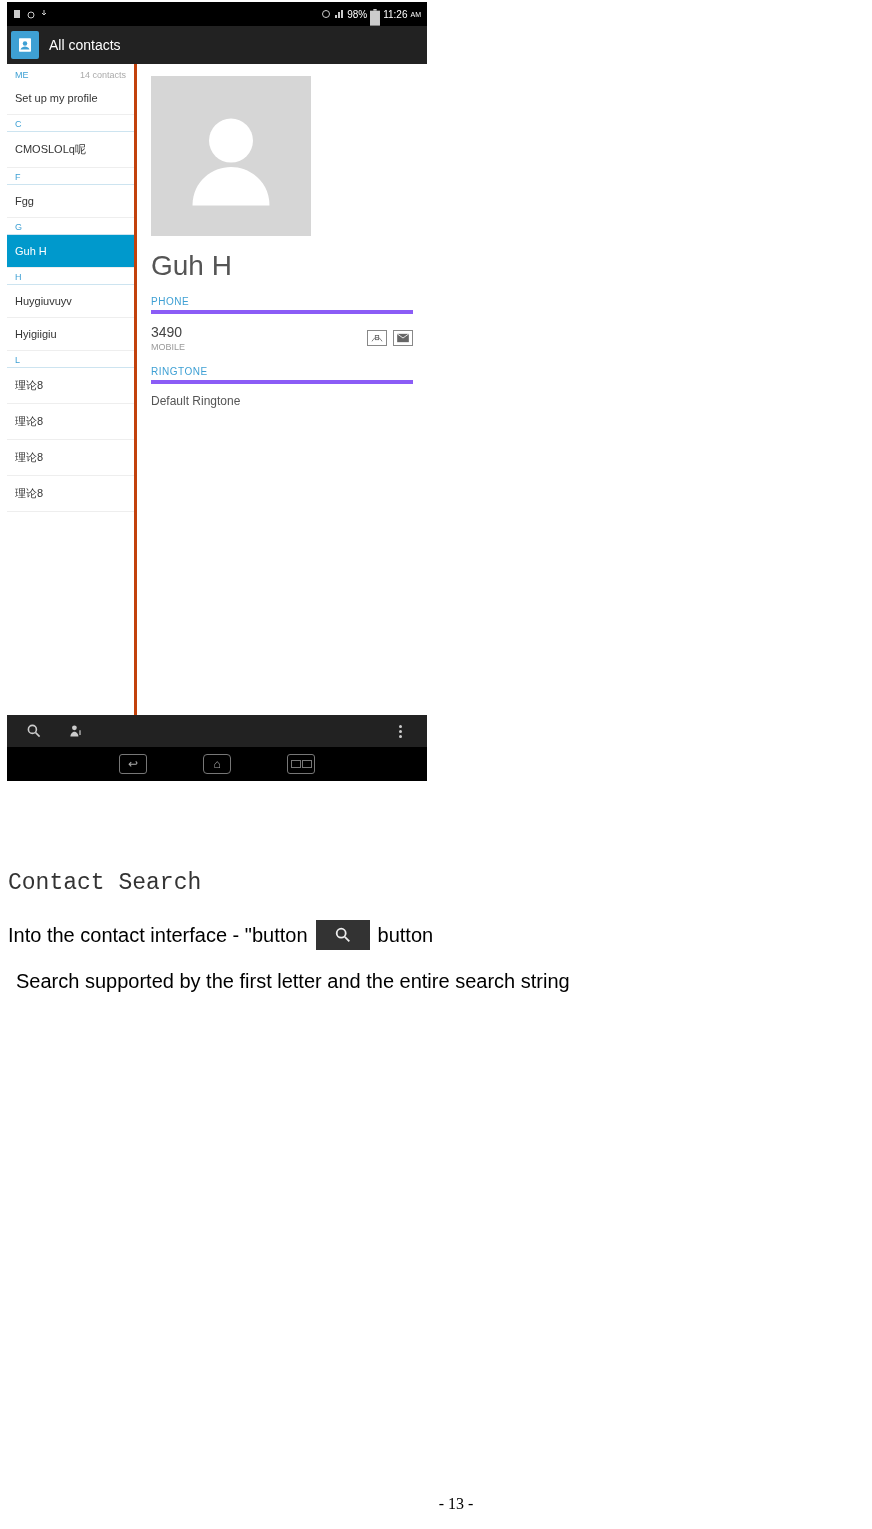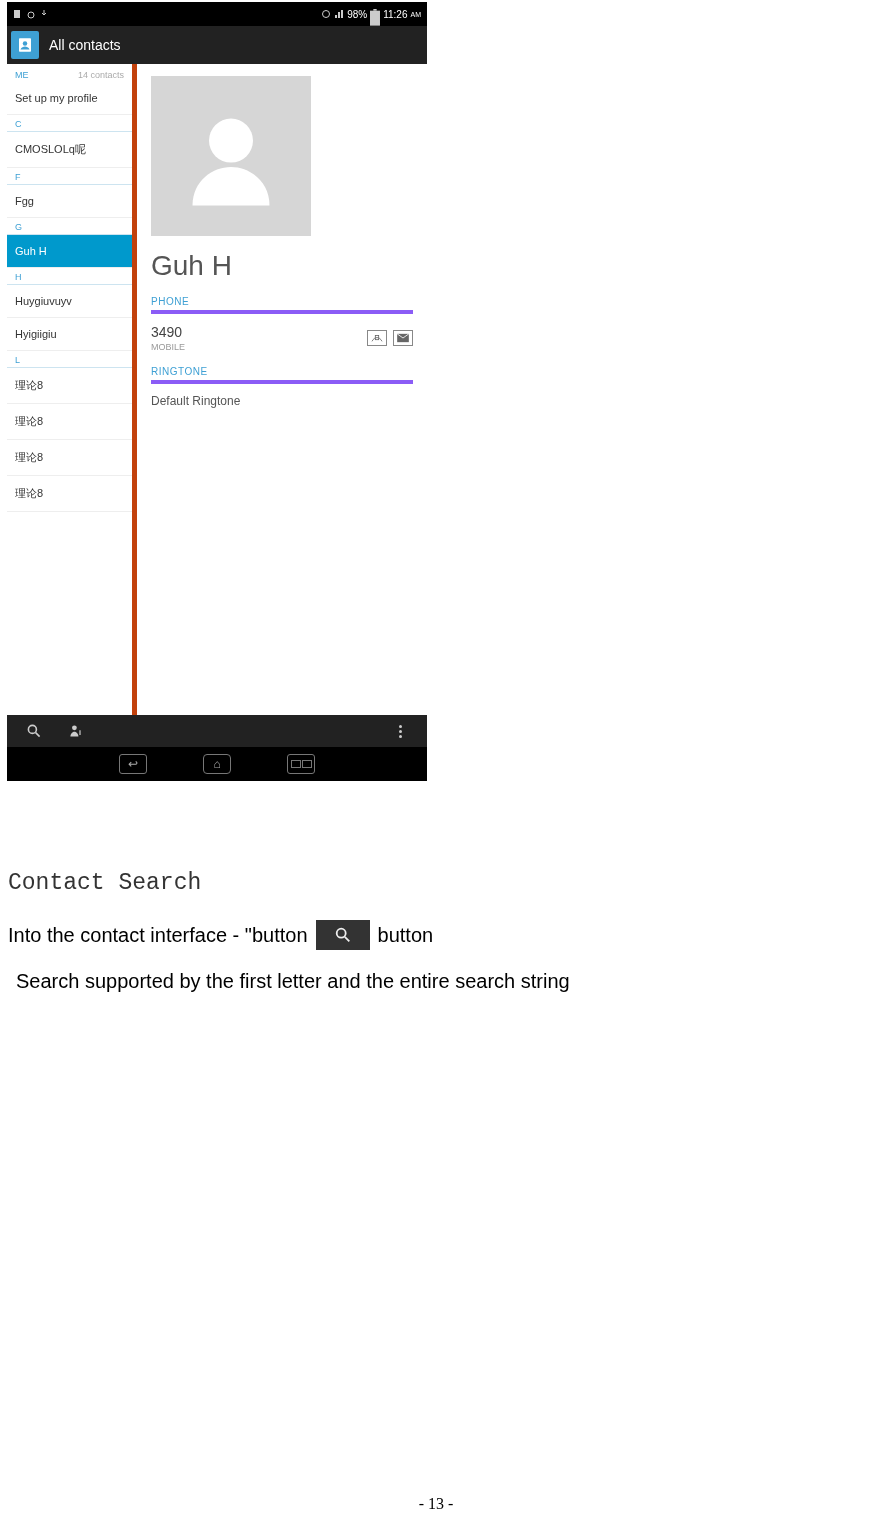--- a/index.html
+++ b/index.html
@@ -1,33 +1,33 @@
 <!DOCTYPE html>
 <html><head>
 <meta charset="utf-8">
 <style>
   * { box-sizing: border-box; margin: 0; padding: 0; }
   body { width: 872px; height: 1529px; background: #fff; font-family: Arial, Helvetica, sans-serif; }
 
-  .page { position: relative; width: 872px; height: 1529px; }
+  .page { position: relative; width: 872px; height: 1529px; padding-left: 20px; }
 
   
   .tablet { position: absolute; left: 7px; top: 2px; width: 420px; height: 779px; background: #000; }
 
   .status-bar { height: 24px; background: #000; color: #fff; font-size: 10px; display: flex; align-items: center; padding: 0 6px; gap: 3px; }
   .sb-icon { width: 10px; height: 10px; display: inline-block; }
   .sb-spacer { flex: 1; }
 
   .top-bar { height: 38px; background: #222; display: flex; align-items: center; padding-left: 4px; }
   .top-icon { width: 28px; height: 28px; background: #3ea0d4; border-radius: 2px; display: flex; align-items: center; justify-content: center; }
   .top-title { color: #fff; font-size: 14px; margin-left: 10px; }
 
   .content { height: 651px; display: flex; background: #fff; }
 
-  .sidebar { width: 130px; border-right: 5px solid #c2410c; display: flex; flex-direction: column; overflow: hidden; }
+  .sidebar { width: 130px; border-right: 3px solid #c2410c; display: flex; flex-direction: column; overflow: hidden; }
   .me-row { display: flex; justify-content: space-between; padding: 6px 8px 2px 8px; font-size: 9px; color: #3ea0d4; }
   .me-count { color: #aaa; }
   .setup { padding: 10px 8px; font-size: 11px; color: #333; border-bottom: 1px solid #eee; }
   .letter { padding: 4px 8px 2px 8px; font-size: 9px; color: #3ea0d4; border-bottom: 1px solid #cde4f0; }
   .item { padding: 10px 8px; font-size: 11px; color: #333; border-bottom: 1px solid #eee; cursor: pointer; }
   .item.selected { background: #0099cc; color: #fff; position: relative; }
   .item.selected::after { content: ""; position: absolute; right: -7px; top: 50%; transform: translateY(-50%); border: 7px solid transparent; border-left-color: #0099cc; }
 
   .detail { flex: 1; padding: 8px 14px 0 14px; position: relative; }
   .avatar { width: 160px; height: 160px; background: #d6d6d6; display: flex; align-items: center; justify-content: center; margin-top: 4px; }

